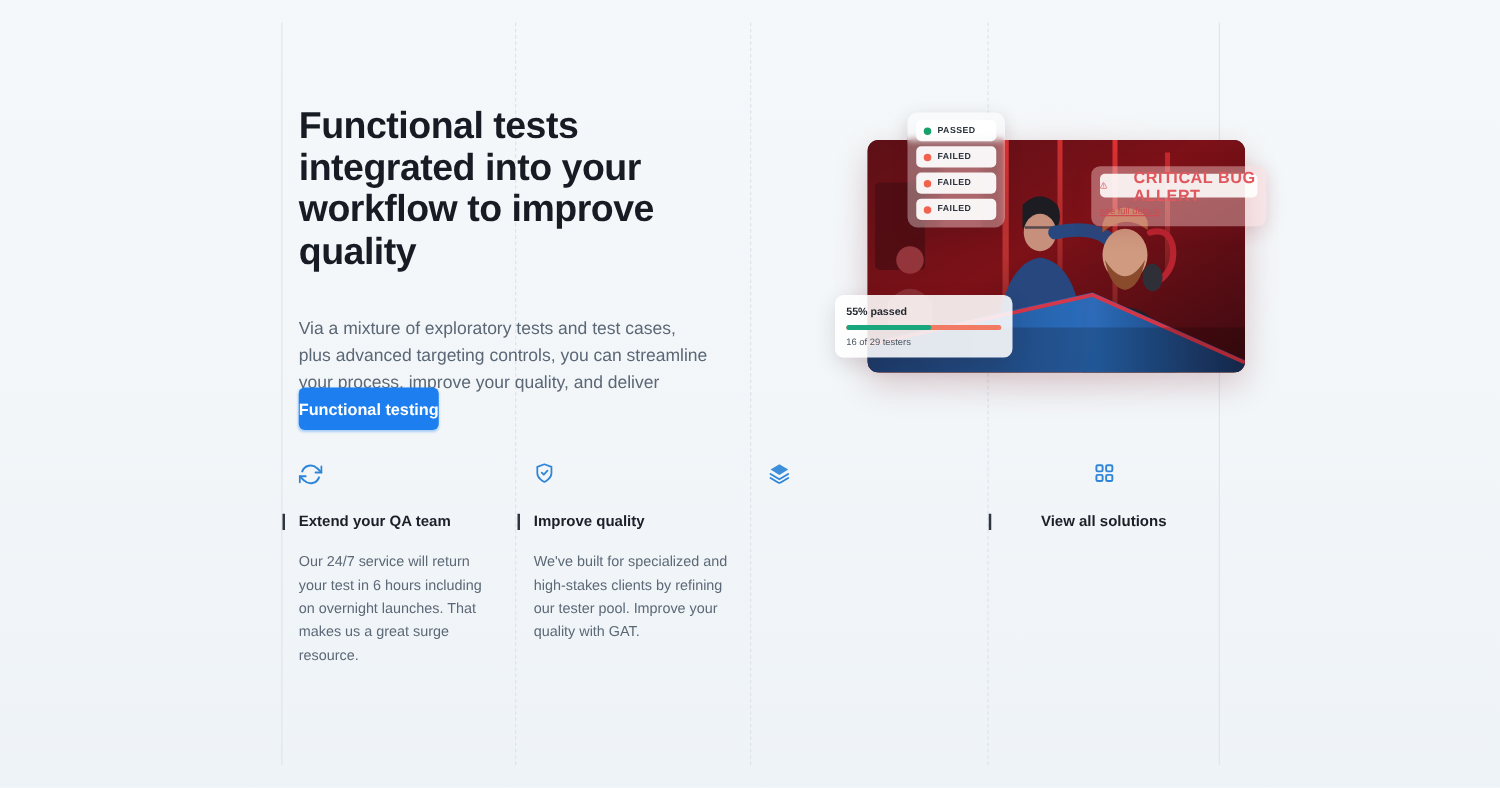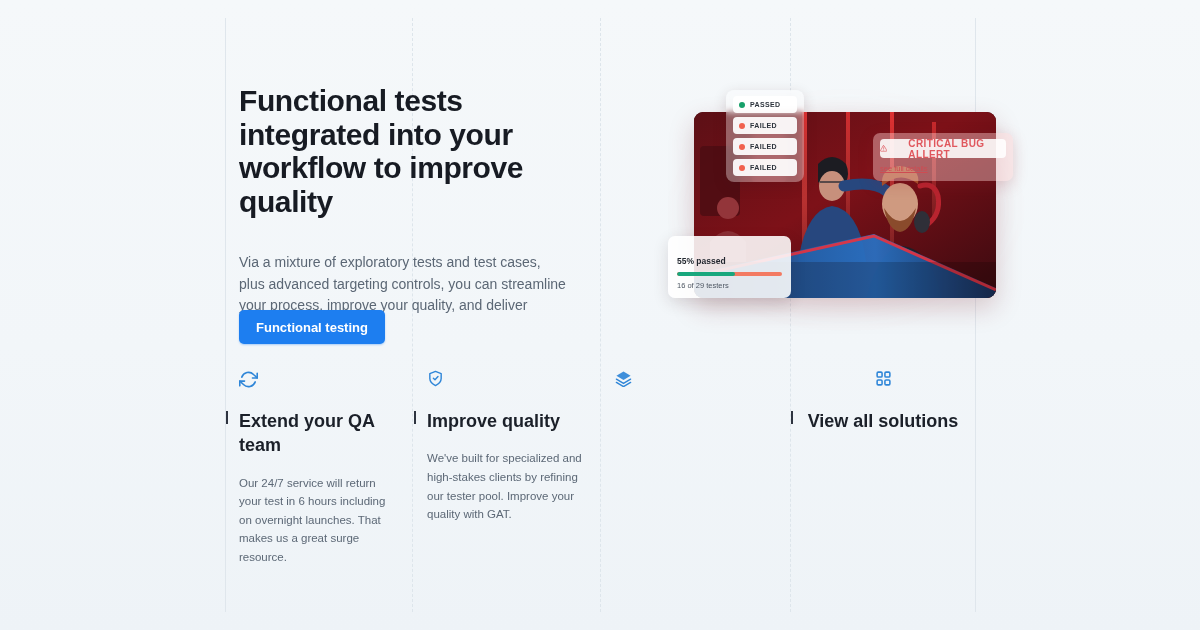--- a/index.html
+++ b/index.html
@@ -49,21 +49,21 @@
     width: 330px;
   }
   .cta {
     position: absolute;
     left: 239px;
     top: 310px;
     display: inline-flex;
     align-items: center;
     justify-content: center;
     height: 34px;
-    padding: 0 17px;
+    padding: 0 0;
     border: none;
     border-radius: 5px;
     background: #1d7ef0;
     color: #ffffff;
     font-family: "Liberation Sans", sans-serif;
     font-size: 13px;
     font-weight: 700;
     cursor: pointer;
     box-shadow: 0 1px 2px rgba(29,126,240,.35);
   }
@@ -125,39 +125,39 @@
     border-radius: 7px;
     background: rgba(255,210,210,.42);
     box-shadow: 0 4px 16px rgba(150,30,40,.18);
   }
   .alert-row {
     display: flex; align-items: center; justify-content: center; gap: 21px;
     height: 19px;
     border-radius: 4px;
     background: rgba(255,255,255,.88);
     color: #e0575d;
-    font-size: 10px;
+    font-size: 13px;
     font-weight: 700;
     letter-spacing: .4px;
   }
   .alert-link {
     display: block;
     margin-top: 6px;
     text-align: left;
     font-size: 7.5px;
     color: #cf4b52;
     text-decoration: underline;
     cursor: pointer;
   }
 
   .progress-card {
     position: absolute;
     left: 0px; top: 150px;
-    width: 123px;
-    padding: 20px 9px 8px;
+    width: 142px;
+    padding: 8px 9px 8px;
     border-radius: 7px;
     background: rgba(255,255,255,.88);
     box-shadow: 0 5px 16px rgba(60,30,35,.14);
   }
   .progress-title { font-size: 8.5px; font-weight: 700; color: #22272f; }
   .bar {
     margin: 6px 0 5px;
     height: 4px; border-radius: 3px;
     background: #f37a62;
     overflow: hidden;
@@ -179,21 +179,21 @@
   }
   .f-icon { height: 20px; color: #2f86d8; margin-bottom: 19px; }
   .f-head-wrap { position: relative; }
   .f-tick {
     position: absolute;
     left: -13px; top: 2px;
     width: 2px; height: 13px;
     background: #2e3440;
   }
   .f-head {
-    font-size: 18px;
+    font-size: 12px;
     font-weight: 700;
     color: #1b2029;
     line-height: 1.35;
   }
   .f-body {
     margin-top: 16px;
     font-size: 11.5px;
     line-height: 1.62;
     color: #5c6876;
   }

